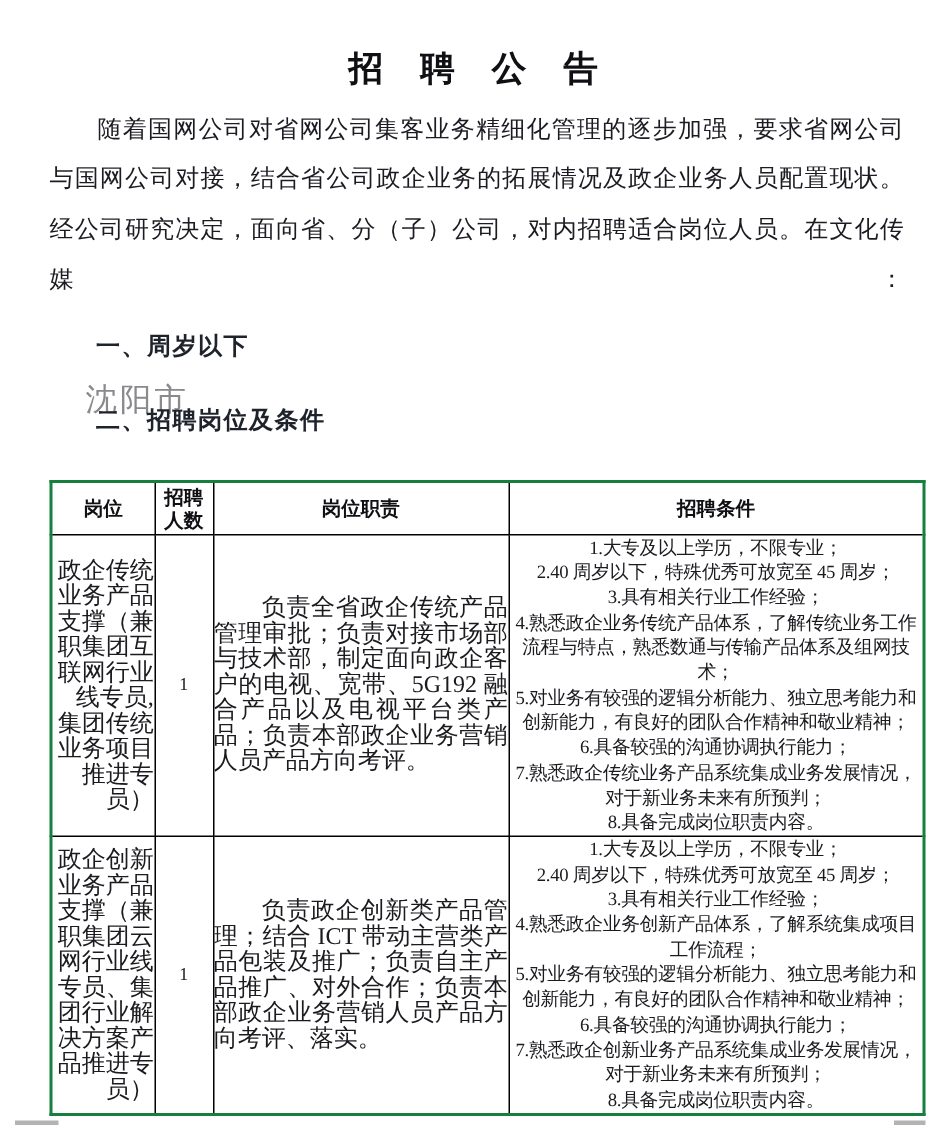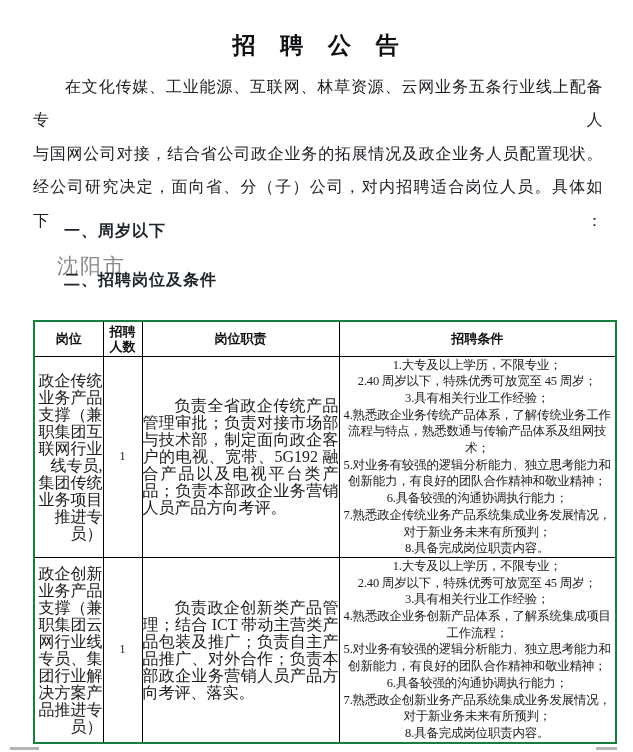--- a/index.html
+++ b/index.html
@@ -100,23 +100,23 @@
   .edge-fragment.right { left:596px; top:747px; width:21px; }
 </style>
 </head>
 <body>
 
 <div class="page">
 
   <div class="doc-title">招 聘 公 告</div>
 
   <div class="intro">
-      <div class="intro-line">在文化传媒、工业能源、互联网、林草资源、云网业务五条行业线上配备专人</div>
+      <div class="intro-line">随着国网公司对省网公司集客业务精细化管理的逐步加强，要求省网公司</div>
       <div class="intro-line">与国网公司对接，结合省公司政企业务的拓展情况及政企业务人员配置现状。</div>
-      <div class="intro-line">经公司研究决定，面向省、分（子）公司，对内招聘适合岗位人员。具体如下：</div>
+      <div class="intro-line">经公司研究决定，面向省、分（子）公司，对内招聘适合岗位人员。在文化传媒：</div>
     </div>
 
   <div class="section-heading heading-1">一、周岁以下</div>
 
   <div class="location-value">沈阳市</div>
 
   <div class="section-heading heading-2">二、招聘岗位及条件</div>
 
   <table class="positions">
     <colgroup>

